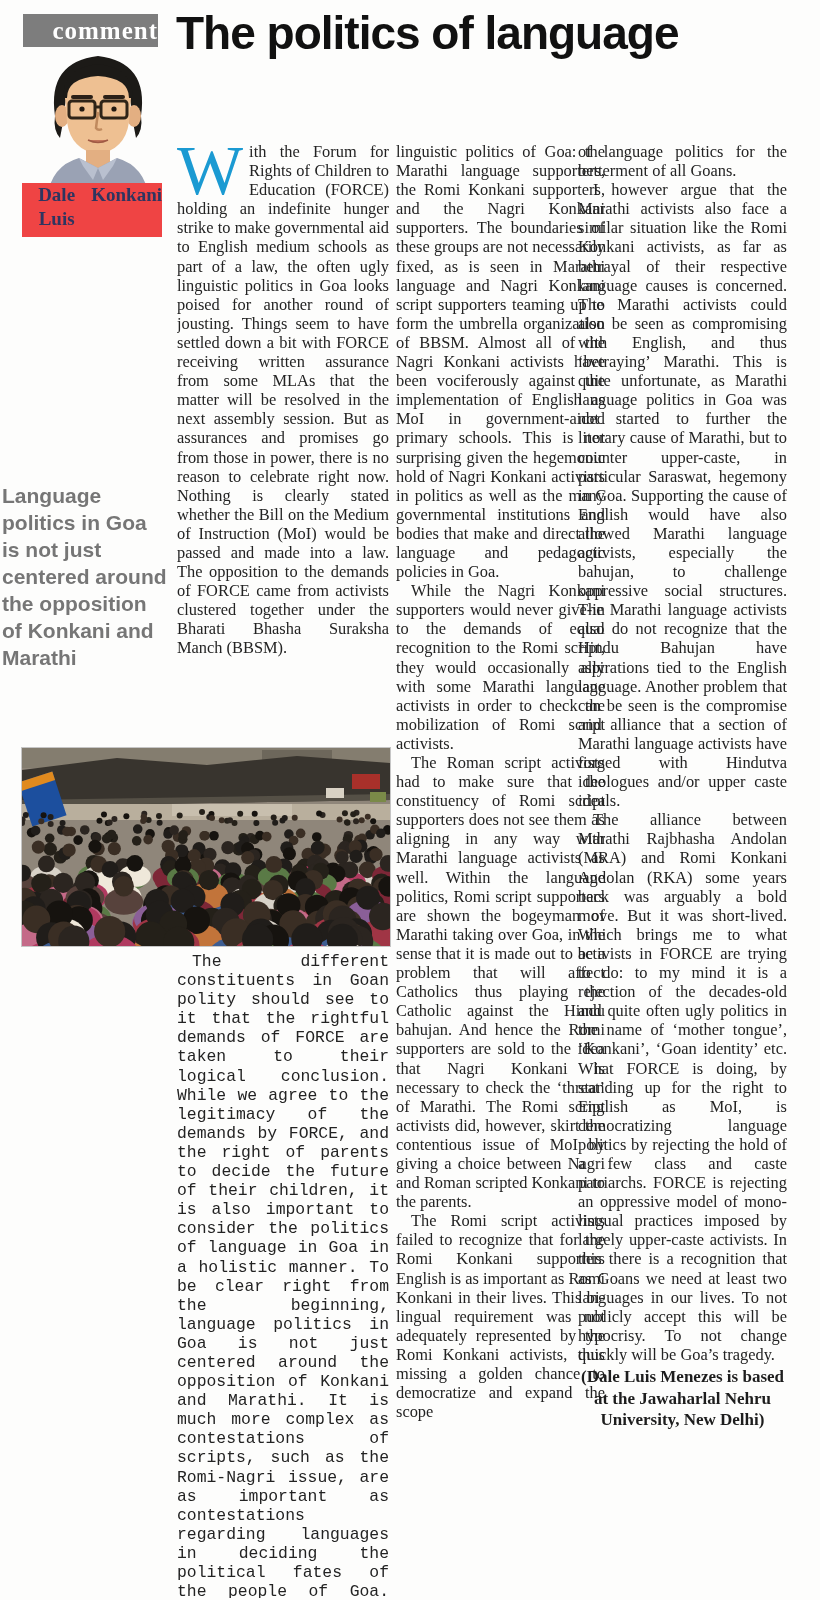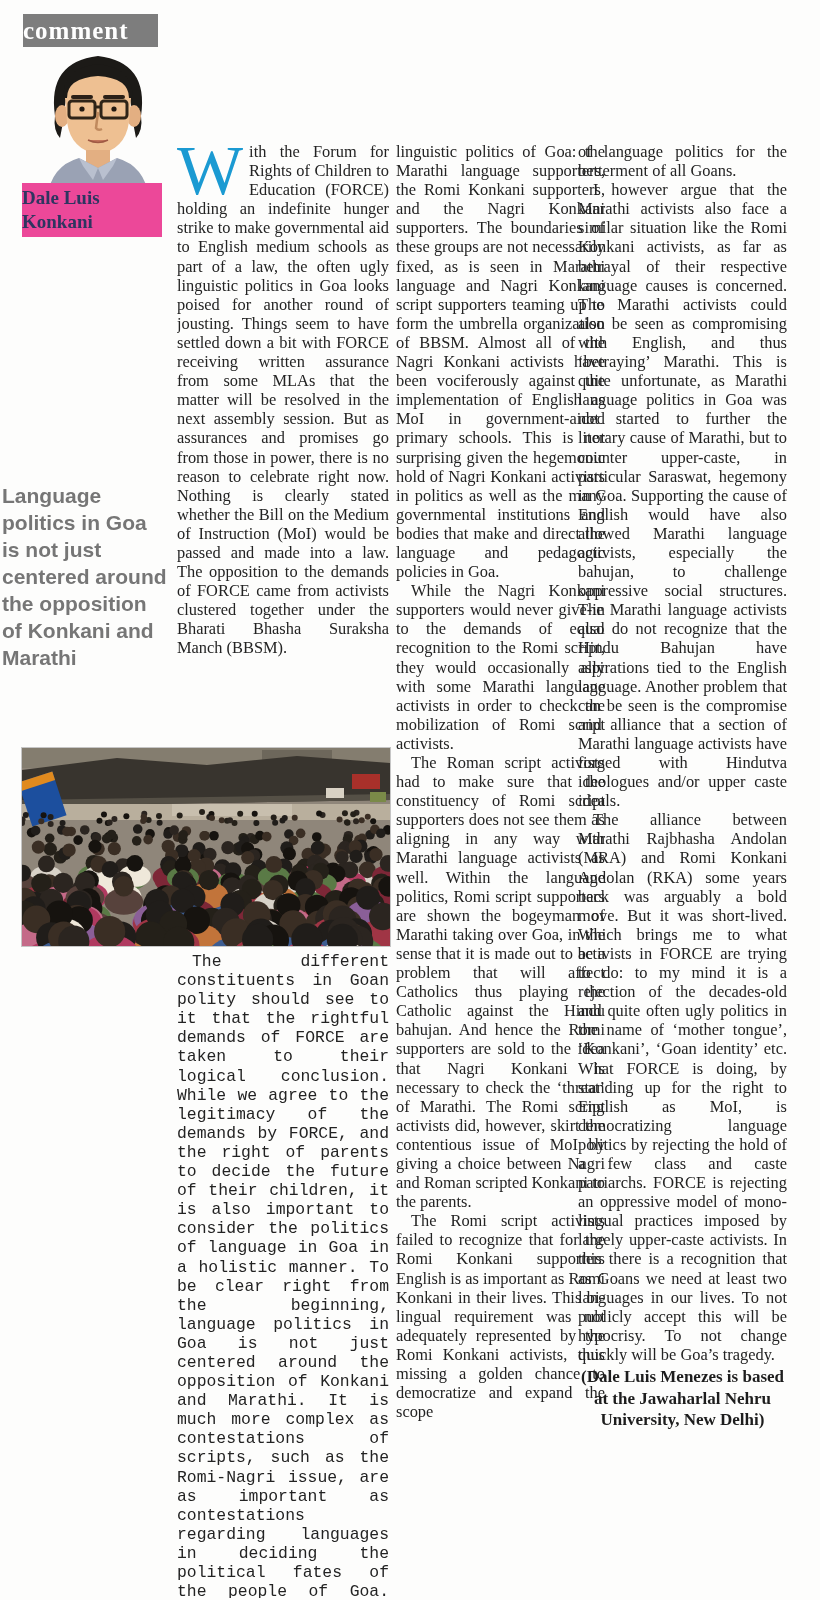--- a/index.html
+++ b/index.html
@@ -7,30 +7,30 @@
   #page{
     position:relative;width:820px;height:1600px;margin:0 auto;
     background:#fdfdfc;overflow:hidden;
     font-family:"Liberation Serif",serif;color:#222;
   }
   
   .kicker{
     position:absolute;left:23px;top:14px;width:135px;height:33px;
     background:#7d7d7d;color:#fff;
     font-family:"Liberation Serif",serif;font-weight:bold;font-size:25px;line-height:33px;
-    text-align:left;letter-spacing:1px;
+    text-align:right;letter-spacing:1px;
   }
   
   .portrait{position:absolute;left:33px;top:46px;width:130px;height:152px;}
   
   .namebar{
     position:absolute;left:22px;top:183px;width:140px;height:54px;
-    background:#ec4899;color:#2e3560;
+    background:#ef4444;color:#2e3560;
     font-family:"Liberation Serif",serif;font-weight:bold;font-size:19px;line-height:24px;
-    text-align:left;display:flex;flex-direction:column;justify-content:center;
+    text-align:center;display:flex;flex-direction:row;justify-content:center;
   }
   
   .headline{
     position:absolute;left:176px;top:4px;width:644px;
     font-family:"Liberation Sans",sans-serif;font-weight:bold;color:#111;
     font-size:46px;line-height:58px;letter-spacing:-1px;
   }
   
   .pullquote{
     position:absolute;left:2px;top:482px;width:168px;
@@ -103,20 +103,21 @@
       <path d="M84,112 L65,122 L70,134 L80,120 Z" fill="#b9c0cf"></path>
     </svg>
   </div>
 
   <div class="namebar">
     <span>Dale Luis</span>
     <span>Konkani</span>
   </div>
 
   <div class="headline">
+    <div>The politics of language</div>
   </div>
 
   <div class="pullquote">Language politics in Goa is not just centered around the opposition of Konkani and Marathi</div>
 
   <div class="photo">
     <svg id="crowd" width="368" height="198" viewBox="0 0 368 198">
       <rect x="0" y="0" width="368" height="198" fill="#8f867a"></rect>
       <rect x="0" y="0" width="368" height="20" fill="#847d6f"></rect>
       <rect x="240" y="2" width="70" height="16" fill="#6d675b"></rect>
 

